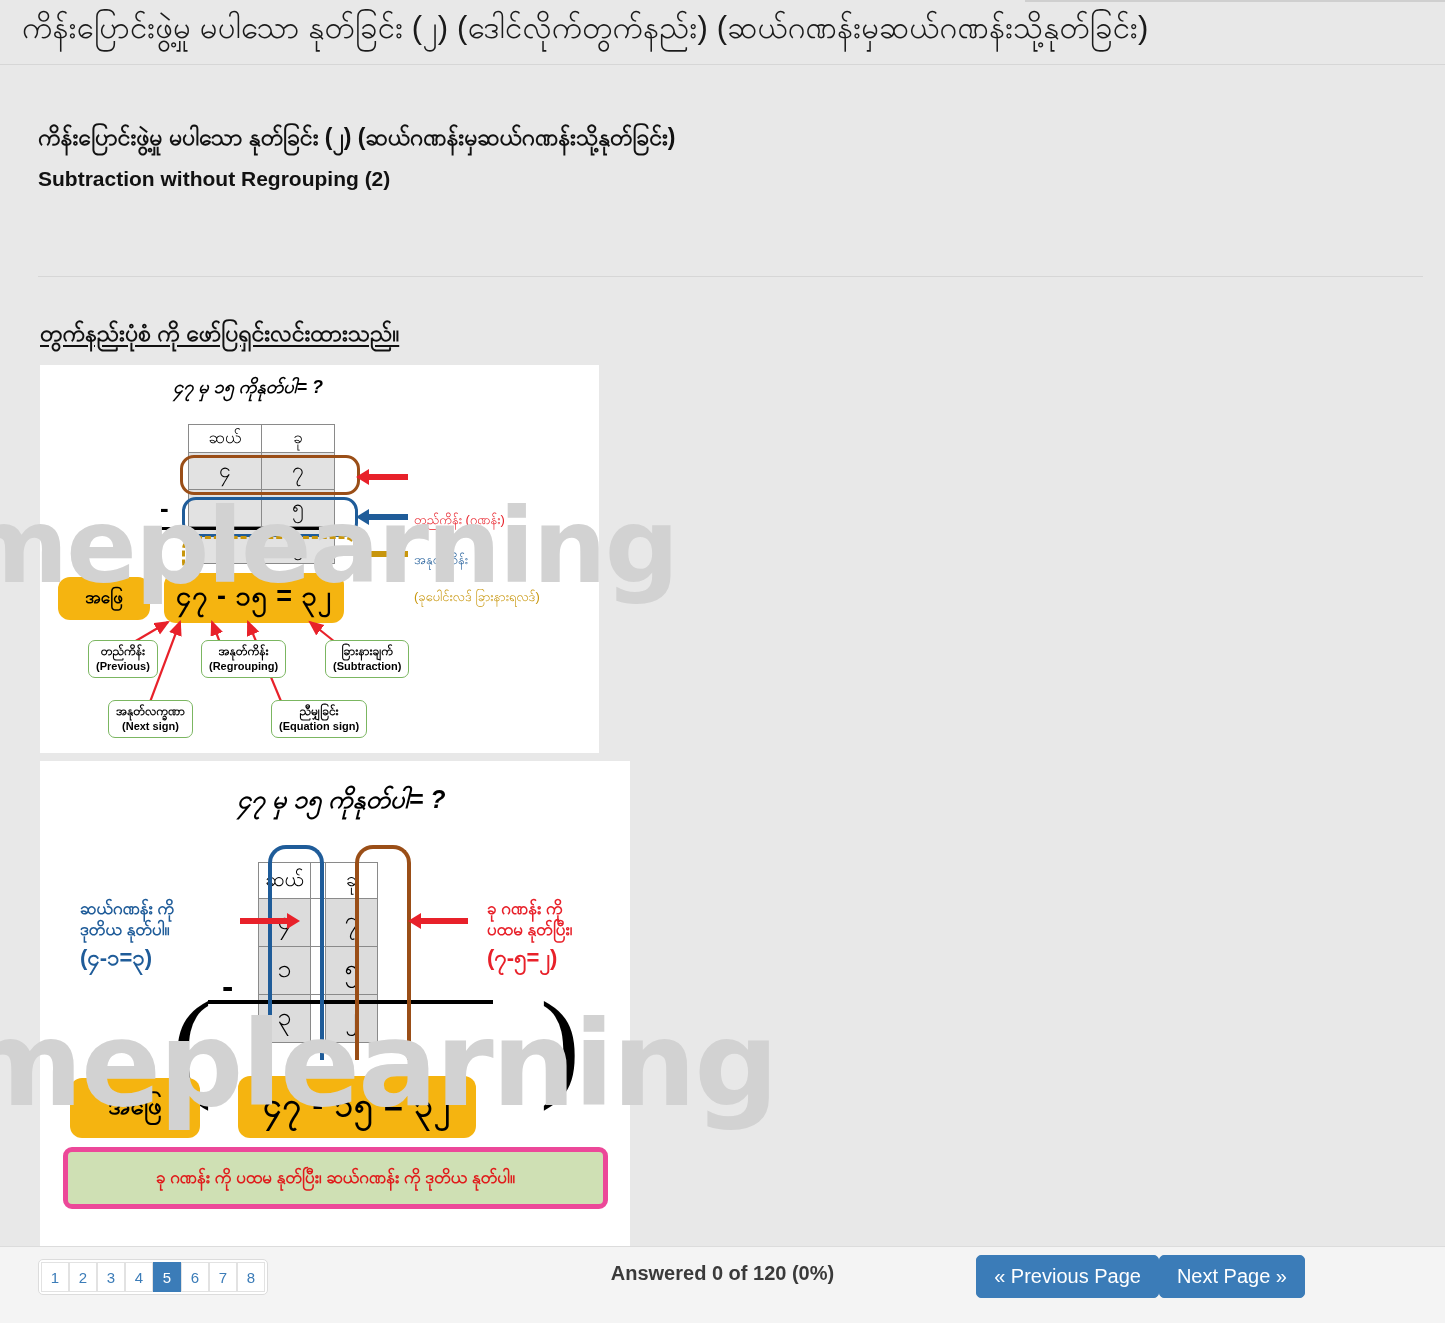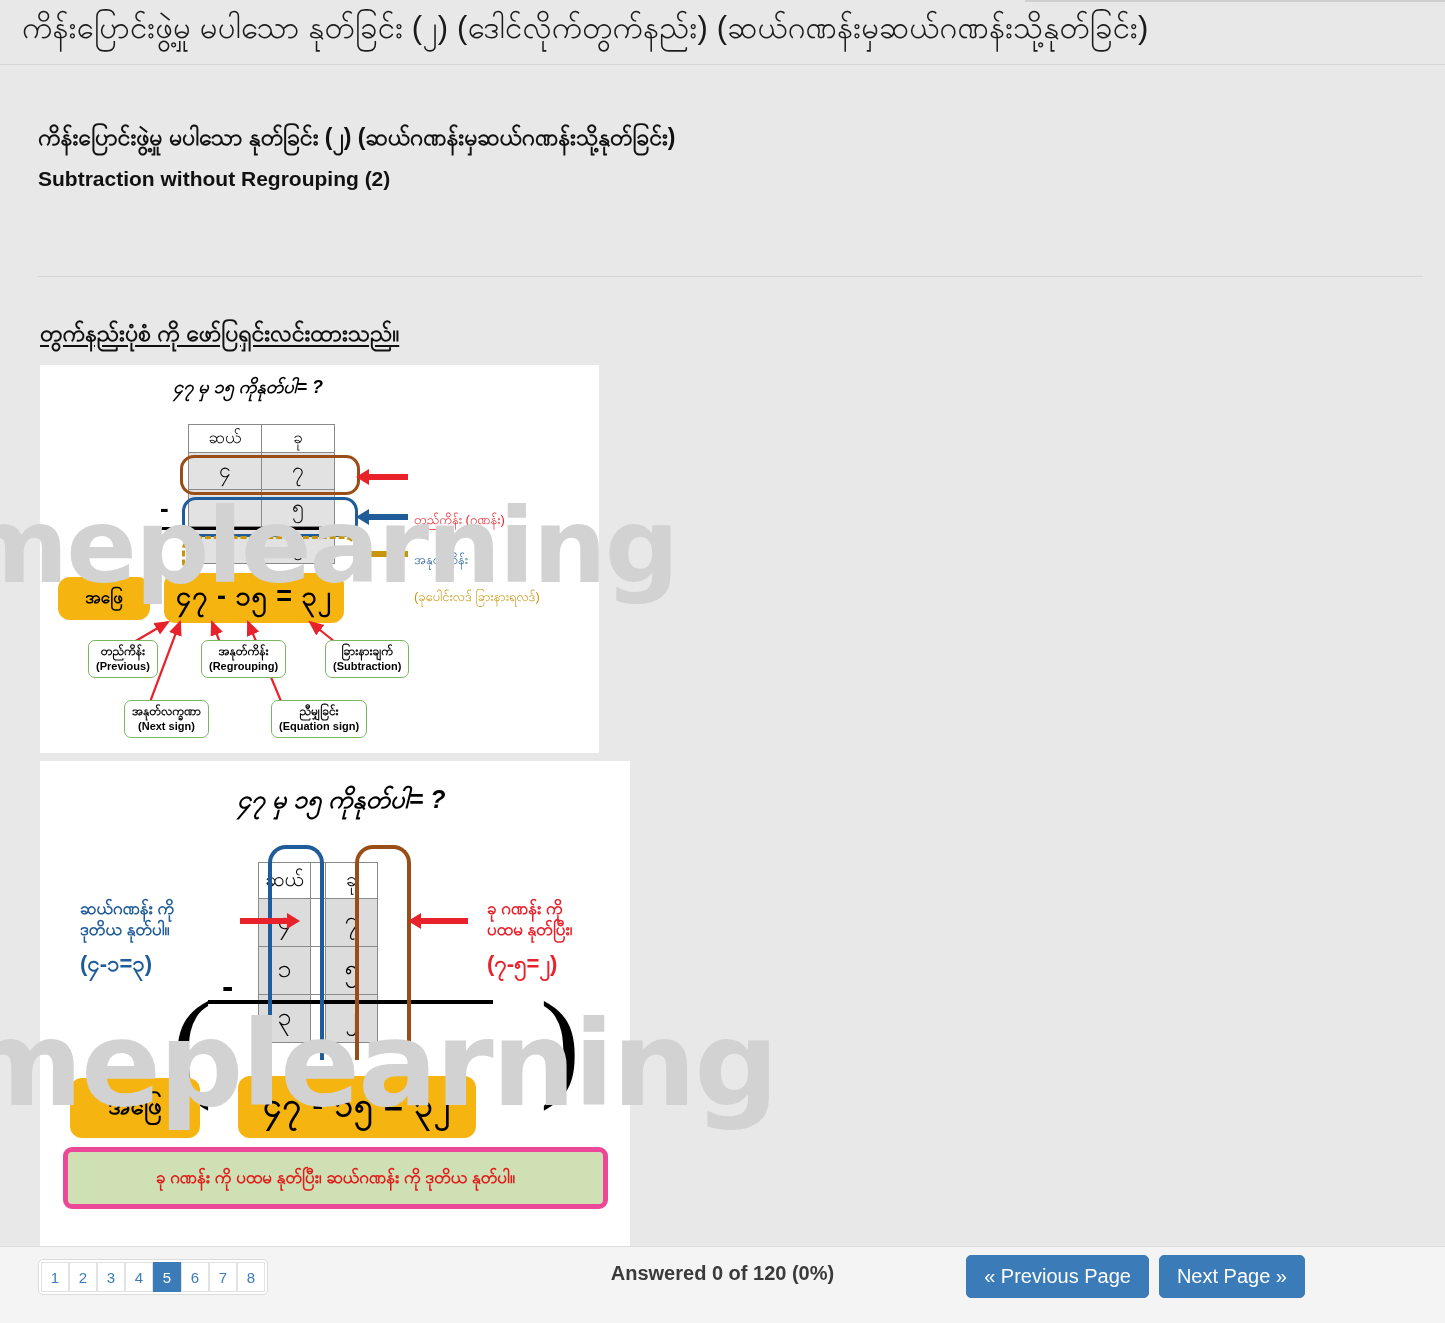--- a/index.html
+++ b/index.html
@@ -203,21 +203,21 @@
     text-align: center;
     padding: 3px 7px;
     line-height: 15px;
   }
   .callout .my { font-size: 12px; font-weight: 700; color: #000; display: block; white-space: nowrap; }
   .callout .en { font-size: 11px; font-weight: 700; color: #000; display: block; white-space: nowrap; }
 
   #co-minuend    { left: 88px;  top: 640px; }
   #co-subtrahend { left: 201px; top: 640px; }
   #co-difference { left: 325px; top: 640px; }
-  #co-minussign  { left: 124px; top: 700px; text-align: center; }
+  #co-minussign  { left: 108px; top: 700px; text-align: center; }
   #co-eqsign     { left: 271px; top: 700px; }
 
   
   #fig2-table { left: 258px; top: 862px; }
   #fig2-table td { width: 52px; height: 36px; font-size: 20px; }
   #fig2-table td.digit { background: #dcdcdc; height: 48px; font-size: 25px; }
   #fig2-table td.gap { width: 15px; background: #fff; }
 
   .tall-bracket {
     position: absolute;
@@ -243,21 +243,21 @@
   #f2-arrow-right { left: 420px; top: 918px; width: 48px; color: #e8212a; }
 
   .side-note {
     position: absolute;
     font-weight: 700;
     line-height: 21px;
     white-space: nowrap;
   }
   #f2-note-left  { left: 80px;  top: 898px; color: #1f5c99; font-size: 17px; text-align: left; }
   #f2-note-right { left: 487px; top: 898px; color: #e8212a; font-size: 17px; text-align: left; }
-  .side-note .eqn { font-size: 22px; display: block; margin-top: 13px; }
+  .side-note .eqn { font-size: 22px; display: block; margin-top: 7px; }
 
   .green-banner {
     position: absolute;
     left: 63px; top: 1147px;
     width: 545px; height: 62px;
     background: #cfe0b4;
     border: 5px solid #ec4899;
     border-radius: 9px;
     display: flex;
     align-items: center;
@@ -308,21 +308,20 @@
     width: 1445px;
     text-align: center;
     font-size: 20px;
     font-weight: 700;
     color: #3a3a3a;
   }
   .nav-buttons {
     position: absolute;
     right: 16px; top: 1255px;
     display: flex;
-    gap: 10px;
   }
   .nav-btn {
     background: #3b7cb8;
     color: #fff;
     border: 1px solid #3b7cb8;
     border-radius: 5px;
     font-size: 20px;
     padding: 9px 17px;
     cursor: pointer;
     white-space: nowrap;

